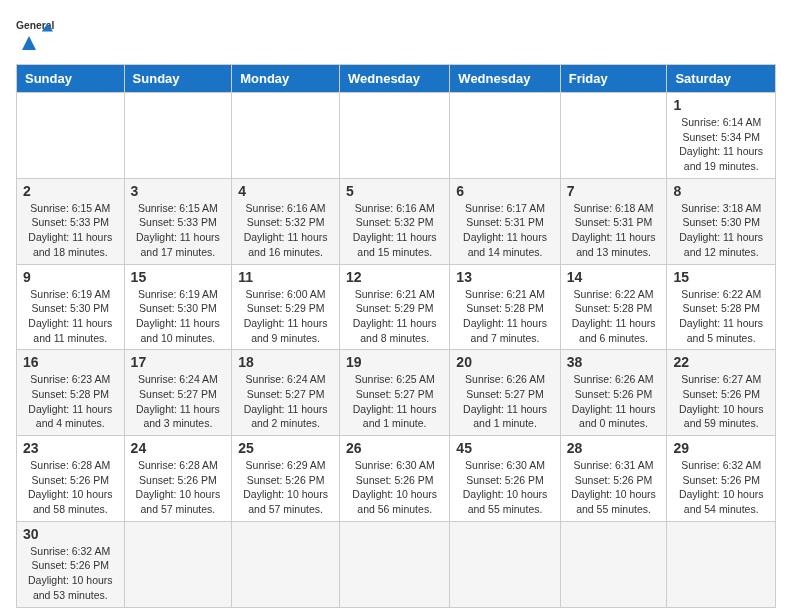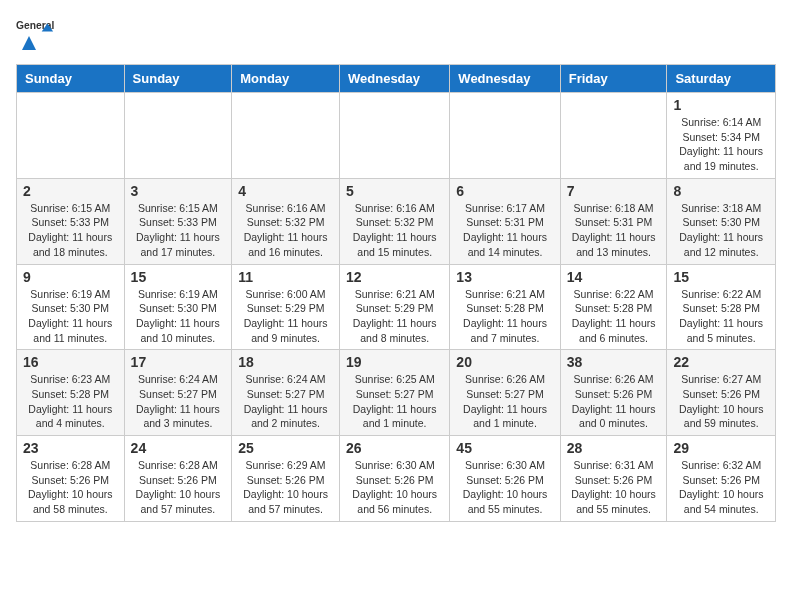--- a/index.html
+++ b/index.html
@@ -330,14 +330,29 @@
 and 55 minutes.</div>
         </td>
         <td>
           <div class="day-number">29</div>
           <div class="day-info">Sunrise: 6:32 AM
 Sunset: 5:26 PM
 Daylight: 10 hours
 and 54 minutes.</div>
         </td>
       </tr>
+      <tr>
+        <td>
+          <div class="day-number">30</div>
+          <div class="day-info">Sunrise: 6:32 AM
+Sunset: 5:26 PM
+Daylight: 10 hours
+and 53 minutes.</div>
+        </td>
+        <td class="empty-cell">&nbsp;</td>
+        <td class="empty-cell">&nbsp;</td>
+        <td class="empty-cell">&nbsp;</td>
+        <td class="empty-cell">&nbsp;</td>
+        <td class="empty-cell">&nbsp;</td>
+        <td class="empty-cell">&nbsp;</td>
+      </tr>
     </tbody>
 </table>
 
 </body></html>

